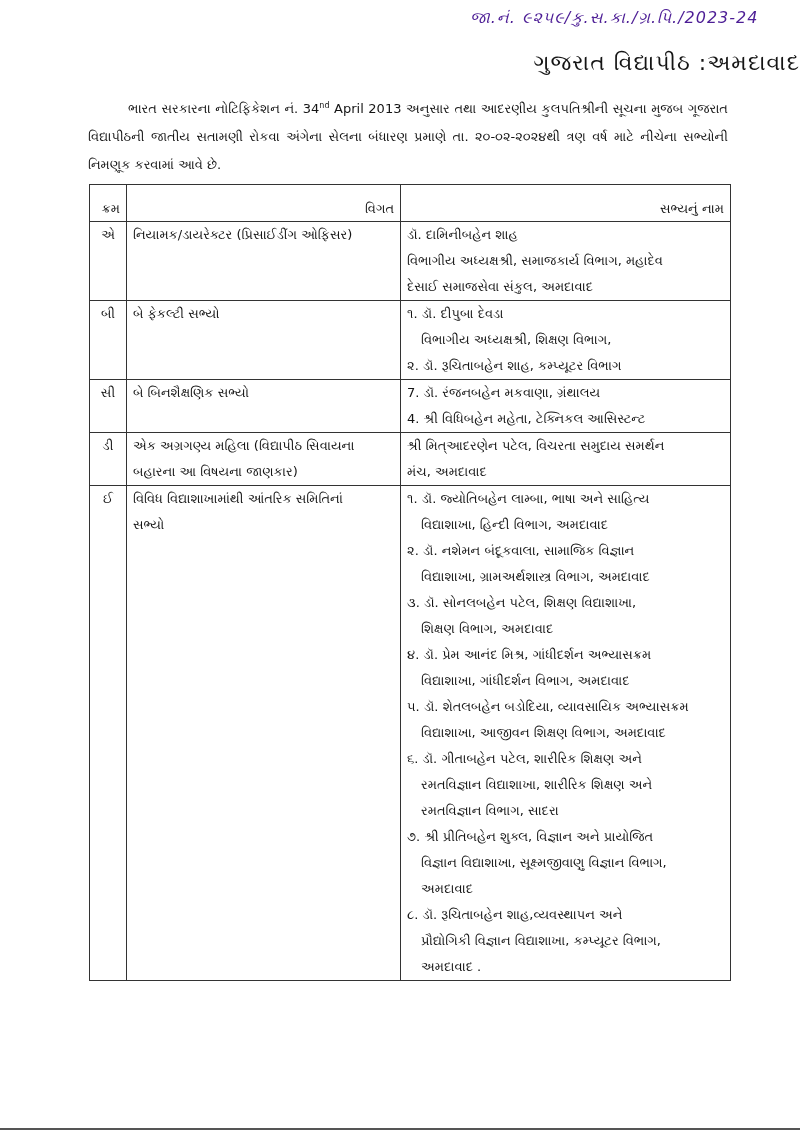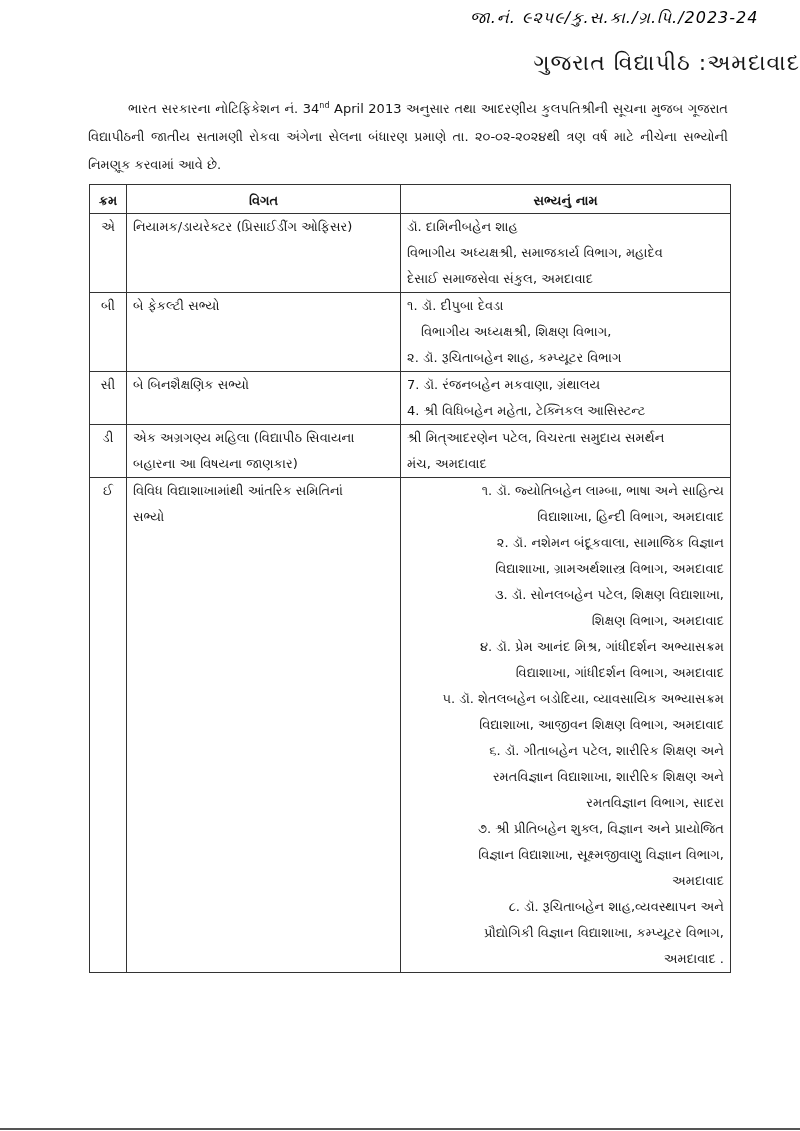--- a/index.html
+++ b/index.html
@@ -15,21 +15,21 @@
     font-family: "DejaVu Sans", sans-serif;
     color: #141414;
   }
   .ref-number {
     position: absolute;
     top: 8px;
     left: 470px;
     font-size: 16px;
     font-style: italic;
     letter-spacing: 1px;
-    color: #000000;
+    color: #4c1d95;
   }
   .title {
     position: absolute;
     top: 50px;
     left: 0;
     width: 800px;
     text-align: right;
     font-size: 22px;
     letter-spacing: 1px;
   }
@@ -52,31 +52,31 @@
     border-collapse: collapse;
     font-size: 13px;
   }
   table.members th, table.members td {
     border: 1.5px solid #333;
     vertical-align: top;
     padding: 0 6px;
     line-height: 26px;
   }
   table.members th {
-    font-weight: bold;
-    text-align: center;
+    font-weight: normal;
+    text-align: right;
     line-height: 24px;
-    padding-top: 4px;
+    padding-top: 12px;
   }
   .col-serial { width: 24px; text-align: center; }
   .col-detail { width: 262px; }
   .col-name { width: 318px; margin-left: 8px; }
   .line { display: block; }
   .sub { display: block; padding-left: 14px; }
-  .member-block { display: block; text-align: right; }
+  .member-block { display: block; }
   .footer-rule {
     position: absolute;
     top: 1128px;
     left: 0;
     width: 800px;
     height: 2px;
     background: #555;
   }
 </style>
 </head>

